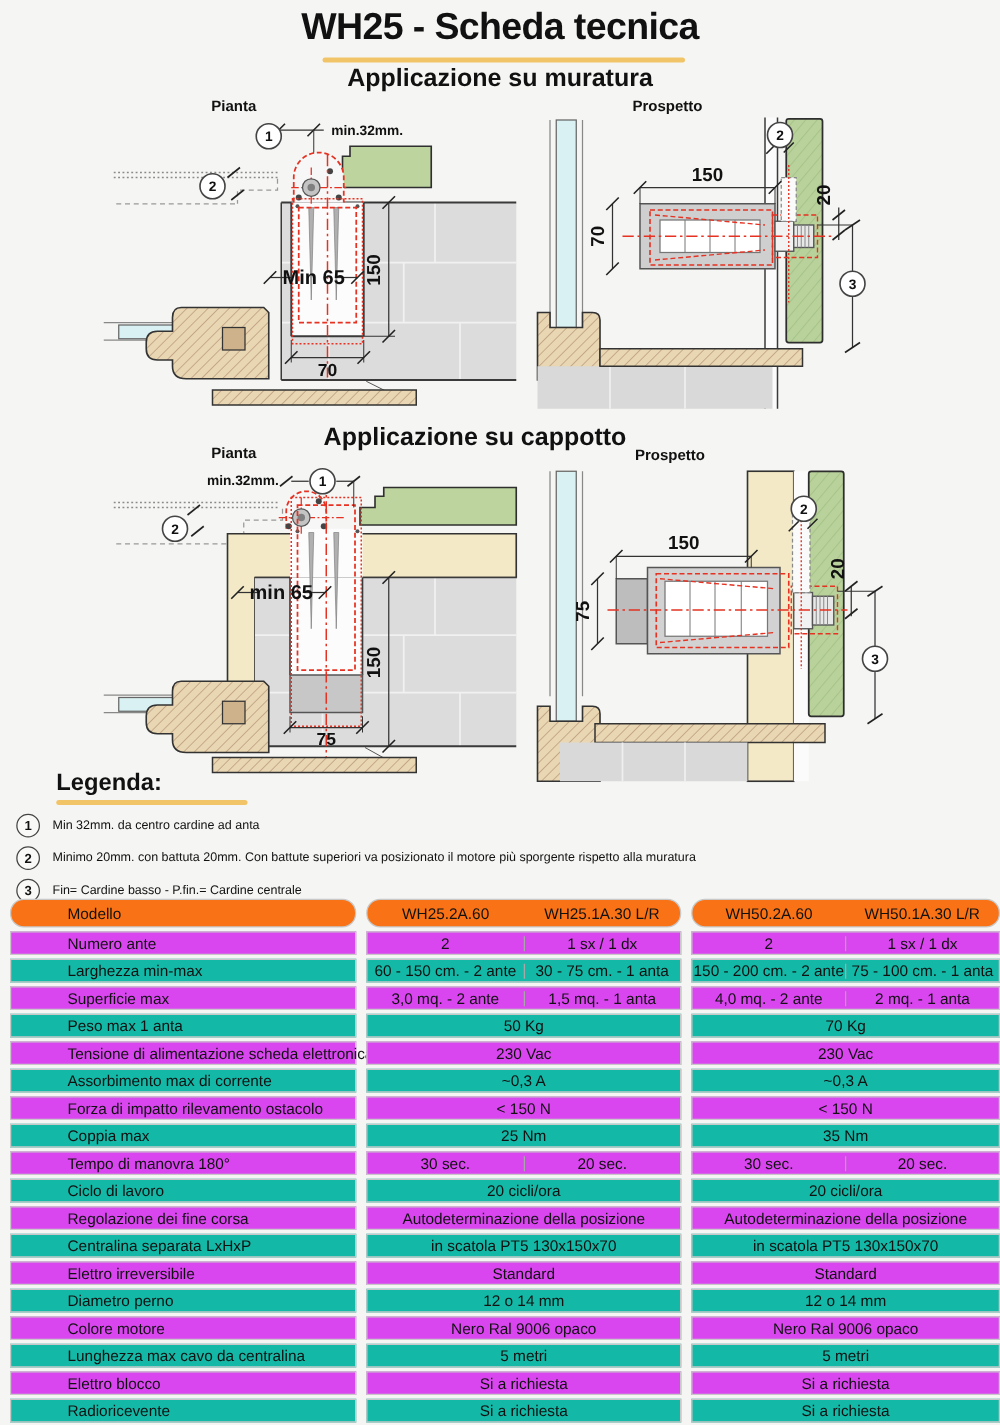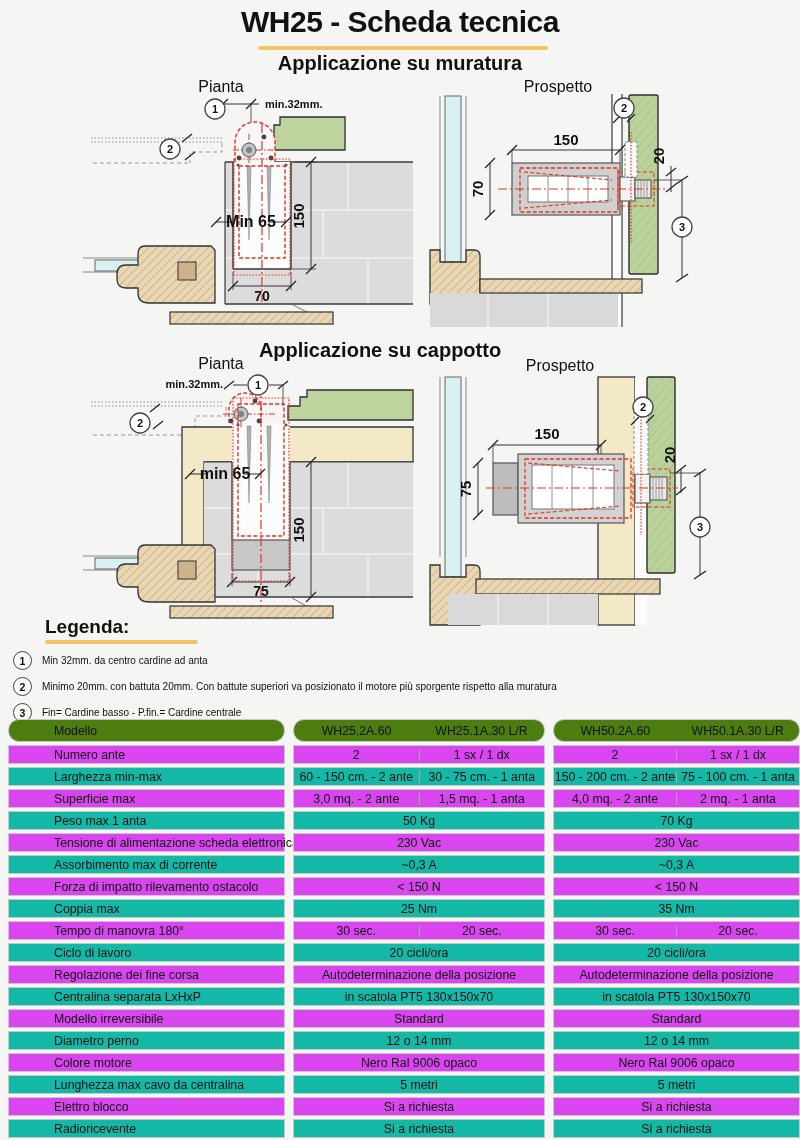--- a/index.html
+++ b/index.html
@@ -4,21 +4,21 @@
 <style>
   html,body{margin:0;padding:0;}
   body{width:800px;height:1140px;background:#f5f5f3;overflow:hidden;position:relative;
        font-family:"Liberation Sans",sans-serif;color:#111;}
   .abs{position:absolute;}
   #main-title{top:5px;left:0;width:800px;text-align:center;font-size:30px;font-weight:bold;letter-spacing:-0.5px;}
   #title-underline{top:46px;left:258px;width:290px;height:4px;background:#f2c468;border-radius:2px;}
   .section-title{font-size:20px;font-weight:bold;text-align:center;}
   #sec1{top:52px;left:0;width:800px;}
   #sec2{top:339px;left:0;width:760px;}
-  .panel-label{font-size:16px;font-weight:normal;text-align:center;width:104px;}
+  .panel-label{font-size:12px;font-weight:bold;text-align:left;width:104px;}
   #lbl-pianta1{top:78px;left:169px;}
   #lbl-prospetto1{top:78px;left:506px;}
   #lbl-pianta2{top:355px;left:169px;}
   #lbl-prospetto2{top:357px;left:508px;}
   svg{position:absolute;overflow:visible;}
   svg text{font-family:"Liberation Sans",sans-serif;fill:#111;}
   .dim11{font-size:11px;font-weight:600;}
   .dim14{font-size:14px;font-weight:600;text-anchor:middle;}
   .dim15{font-size:15px;font-weight:600;text-anchor:middle;}
   .dim16{font-size:16px;font-weight:600;text-anchor:middle;}
@@ -28,21 +28,21 @@
   #legend-title{font-size:19px;font-weight:bold;margin-left:45px;}
   #legend-underline{width:153px;height:4px;background:#f2c468;margin:2px 0 2px 45px;border-radius:2px;}
   .legend-item{display:flex;align-items:center;gap:10px;margin:7px 0 0 13px;}
   .lg-circle{width:17px;height:17px;border:1.3px solid #444;border-radius:50%;font-size:10.5px;
              font-weight:bold;display:flex;align-items:center;justify-content:center;flex:0 0 17px;background:#f9f9f7;}
   .lg-text{font-size:10px;white-space:nowrap;}
   
   #spec-table{top:719px;left:0;width:800px;}
   .t-row{display:grid;grid-template-columns:277px 252px 247px;column-gap:8px;padding-left:8px;margin-bottom:3px;}
   .t-cell{border:1px solid #c8c8c8;display:flex;align-items:center;font-size:12.3px;white-space:nowrap;}
-  .t-header .t-cell{height:21px;background:#4d7c0f;border-radius:11px;}
+  .t-header .t-cell{height:21px;background:#f97316;border-radius:11px;}
   .t-data .t-cell{height:17px;}
   .row-odd .t-cell{background:#d946ef;}
   .row-even .t-cell{background:#14b8a6;}
   .t-label{padding-left:45px;}
   .t-group{justify-content:space-between;}
   .half{flex:1;text-align:center;}
   .full{flex:1;text-align:center;}
   .vdiv{width:0;border-left:1px solid #a8a8a8;height:12px;}
 </style>
 </head>
@@ -586,21 +586,21 @@
     <div class="t-row t-data row-even">
       <div class="t-cell t-label">Centralina separata LxHxP</div>
       <div class="t-cell t-group">
         <div class="full">in scatola PT5 130x150x70</div>
       </div>
       <div class="t-cell t-group">
         <div class="full">in scatola PT5 130x150x70</div>
       </div>
     </div>
     <div class="t-row t-data row-odd">
-      <div class="t-cell t-label">Modello irreversibile</div>
+      <div class="t-cell t-label">Elettro irreversibile</div>
       <div class="t-cell t-group">
         <div class="full">Standard</div>
       </div>
       <div class="t-cell t-group">
         <div class="full">Standard</div>
       </div>
     </div>
     <div class="t-row t-data row-even">
       <div class="t-cell t-label">Diametro perno</div>
       <div class="t-cell t-group">

